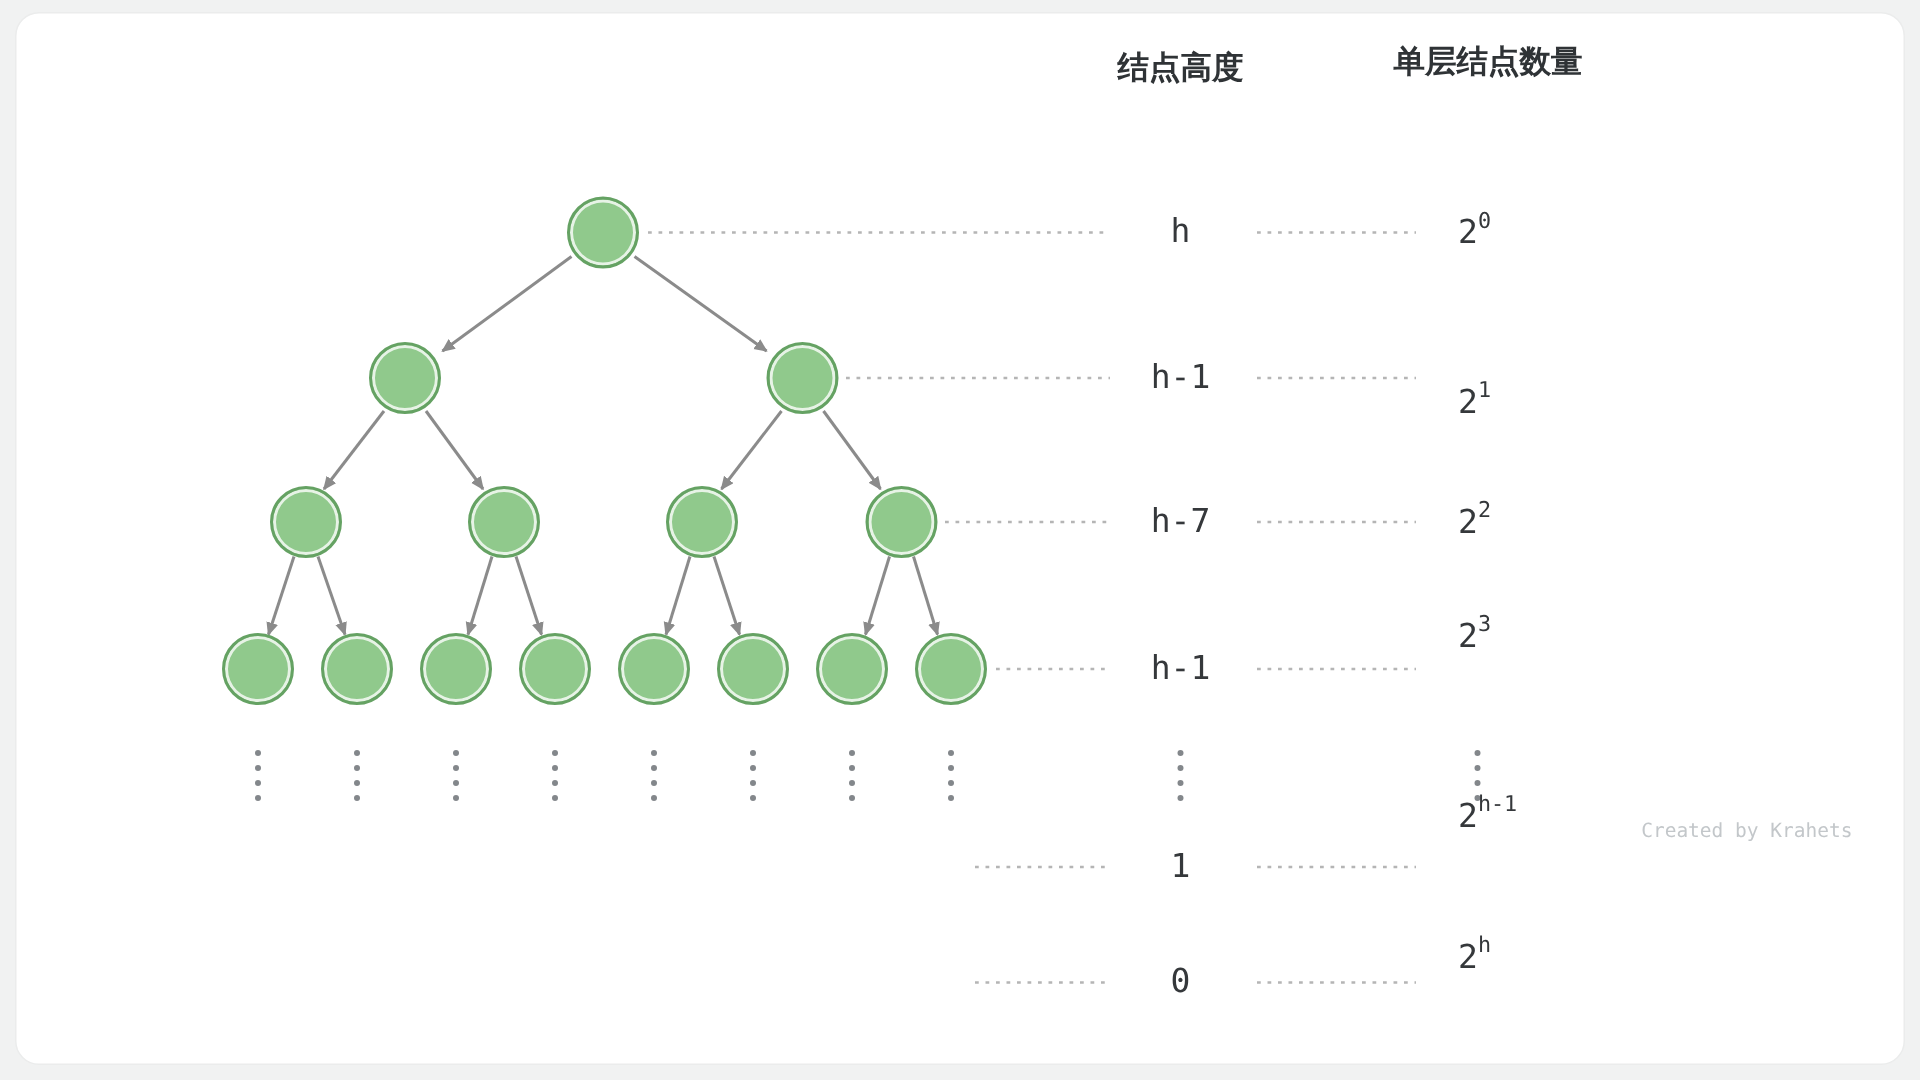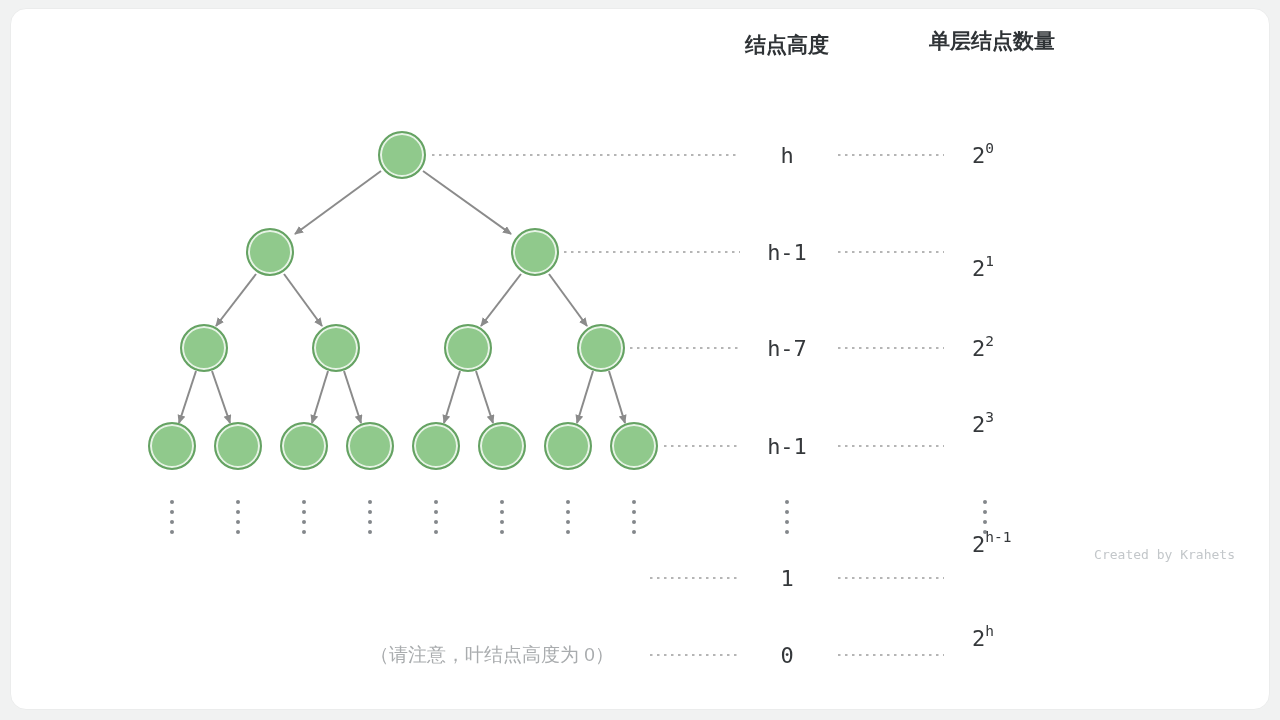--- a/index.html
+++ b/index.html
@@ -195,15 +195,14 @@
   <div class="hlabel" style="top:578px">1</div>
   <div class="hlabel" style="top:655px">0</div>
 
   <div class="clabel" style="top:155px"><span>2</span><sup>0</sup></div>
   <div class="clabel" style="top:268px"><span>2</span><sup>1</sup></div>
   <div class="clabel" style="top:348px"><span>2</span><sup>2</sup></div>
   <div class="clabel" style="top:424px"><span>2</span><sup>3</sup></div>
   <div class="clabel" style="top:544px"><span>2</span><sup>h-1</sup></div>
   <div class="clabel" style="top:638px"><span>2</span><sup>h</sup></div>
 
-  <div class="note" style="left:492px;top:655px">（请注意，叶结点高度为 0）</div>
   <div class="watermark">Created by Krahets</div>
 </div>
 
 </body></html>

